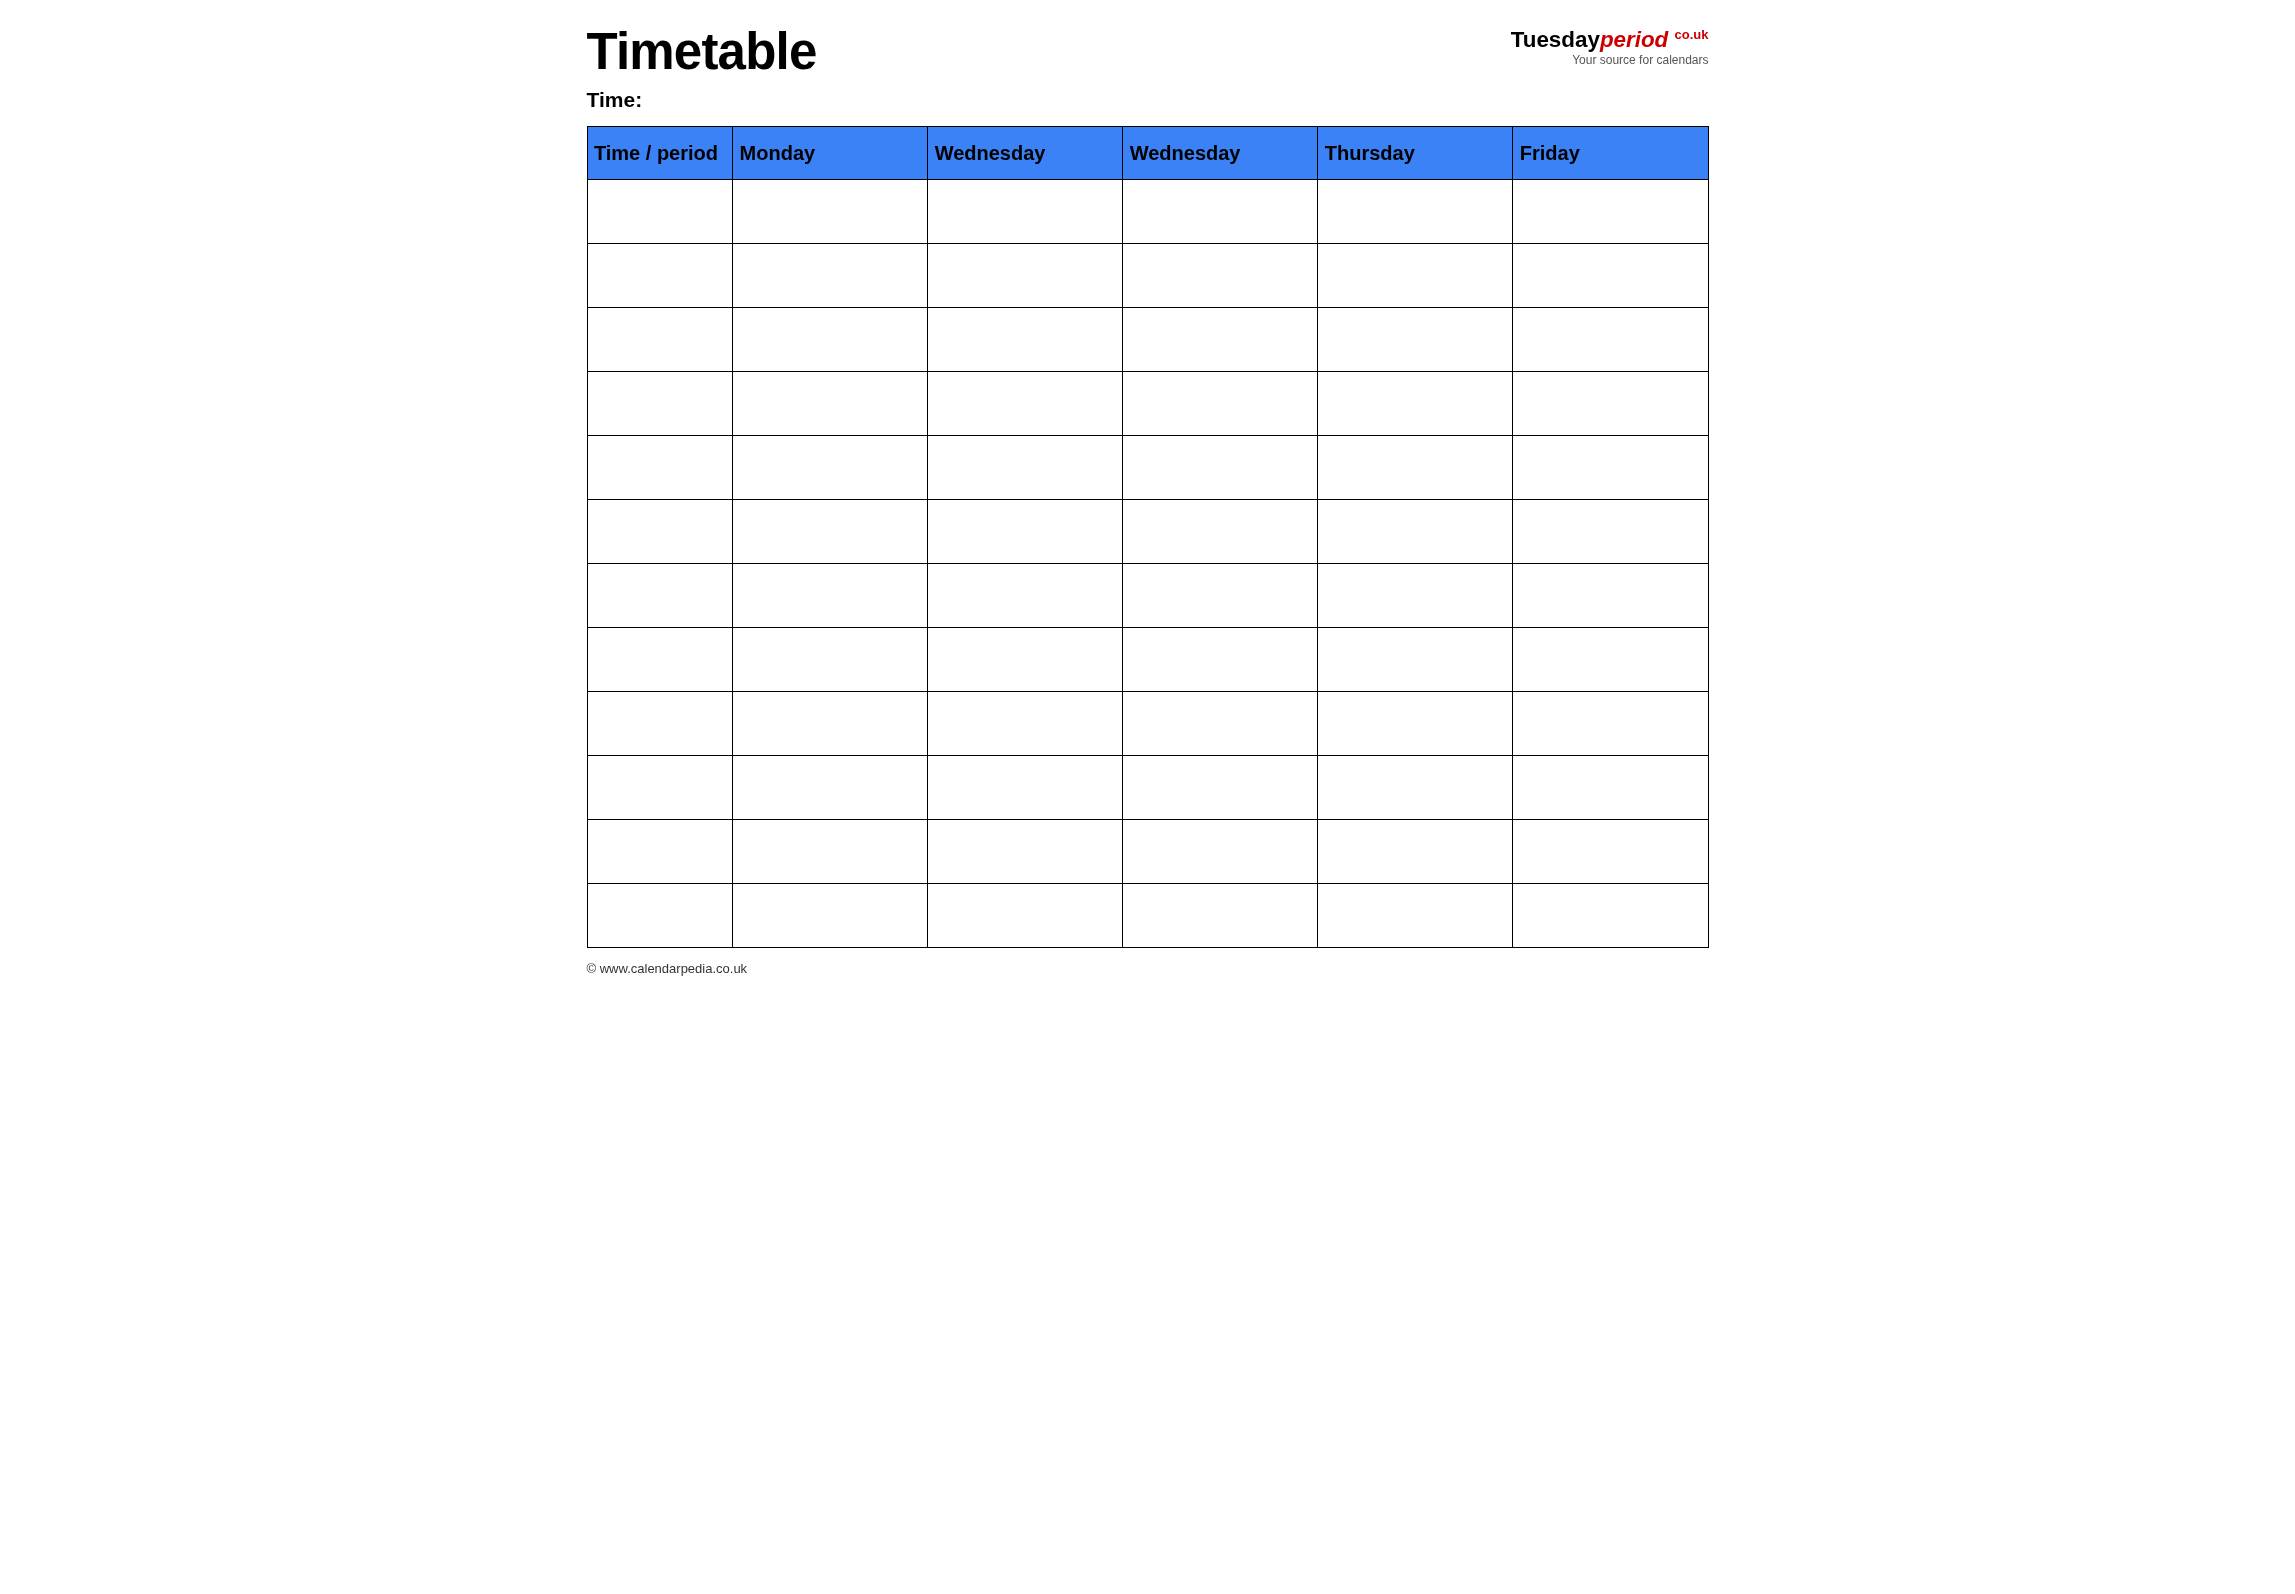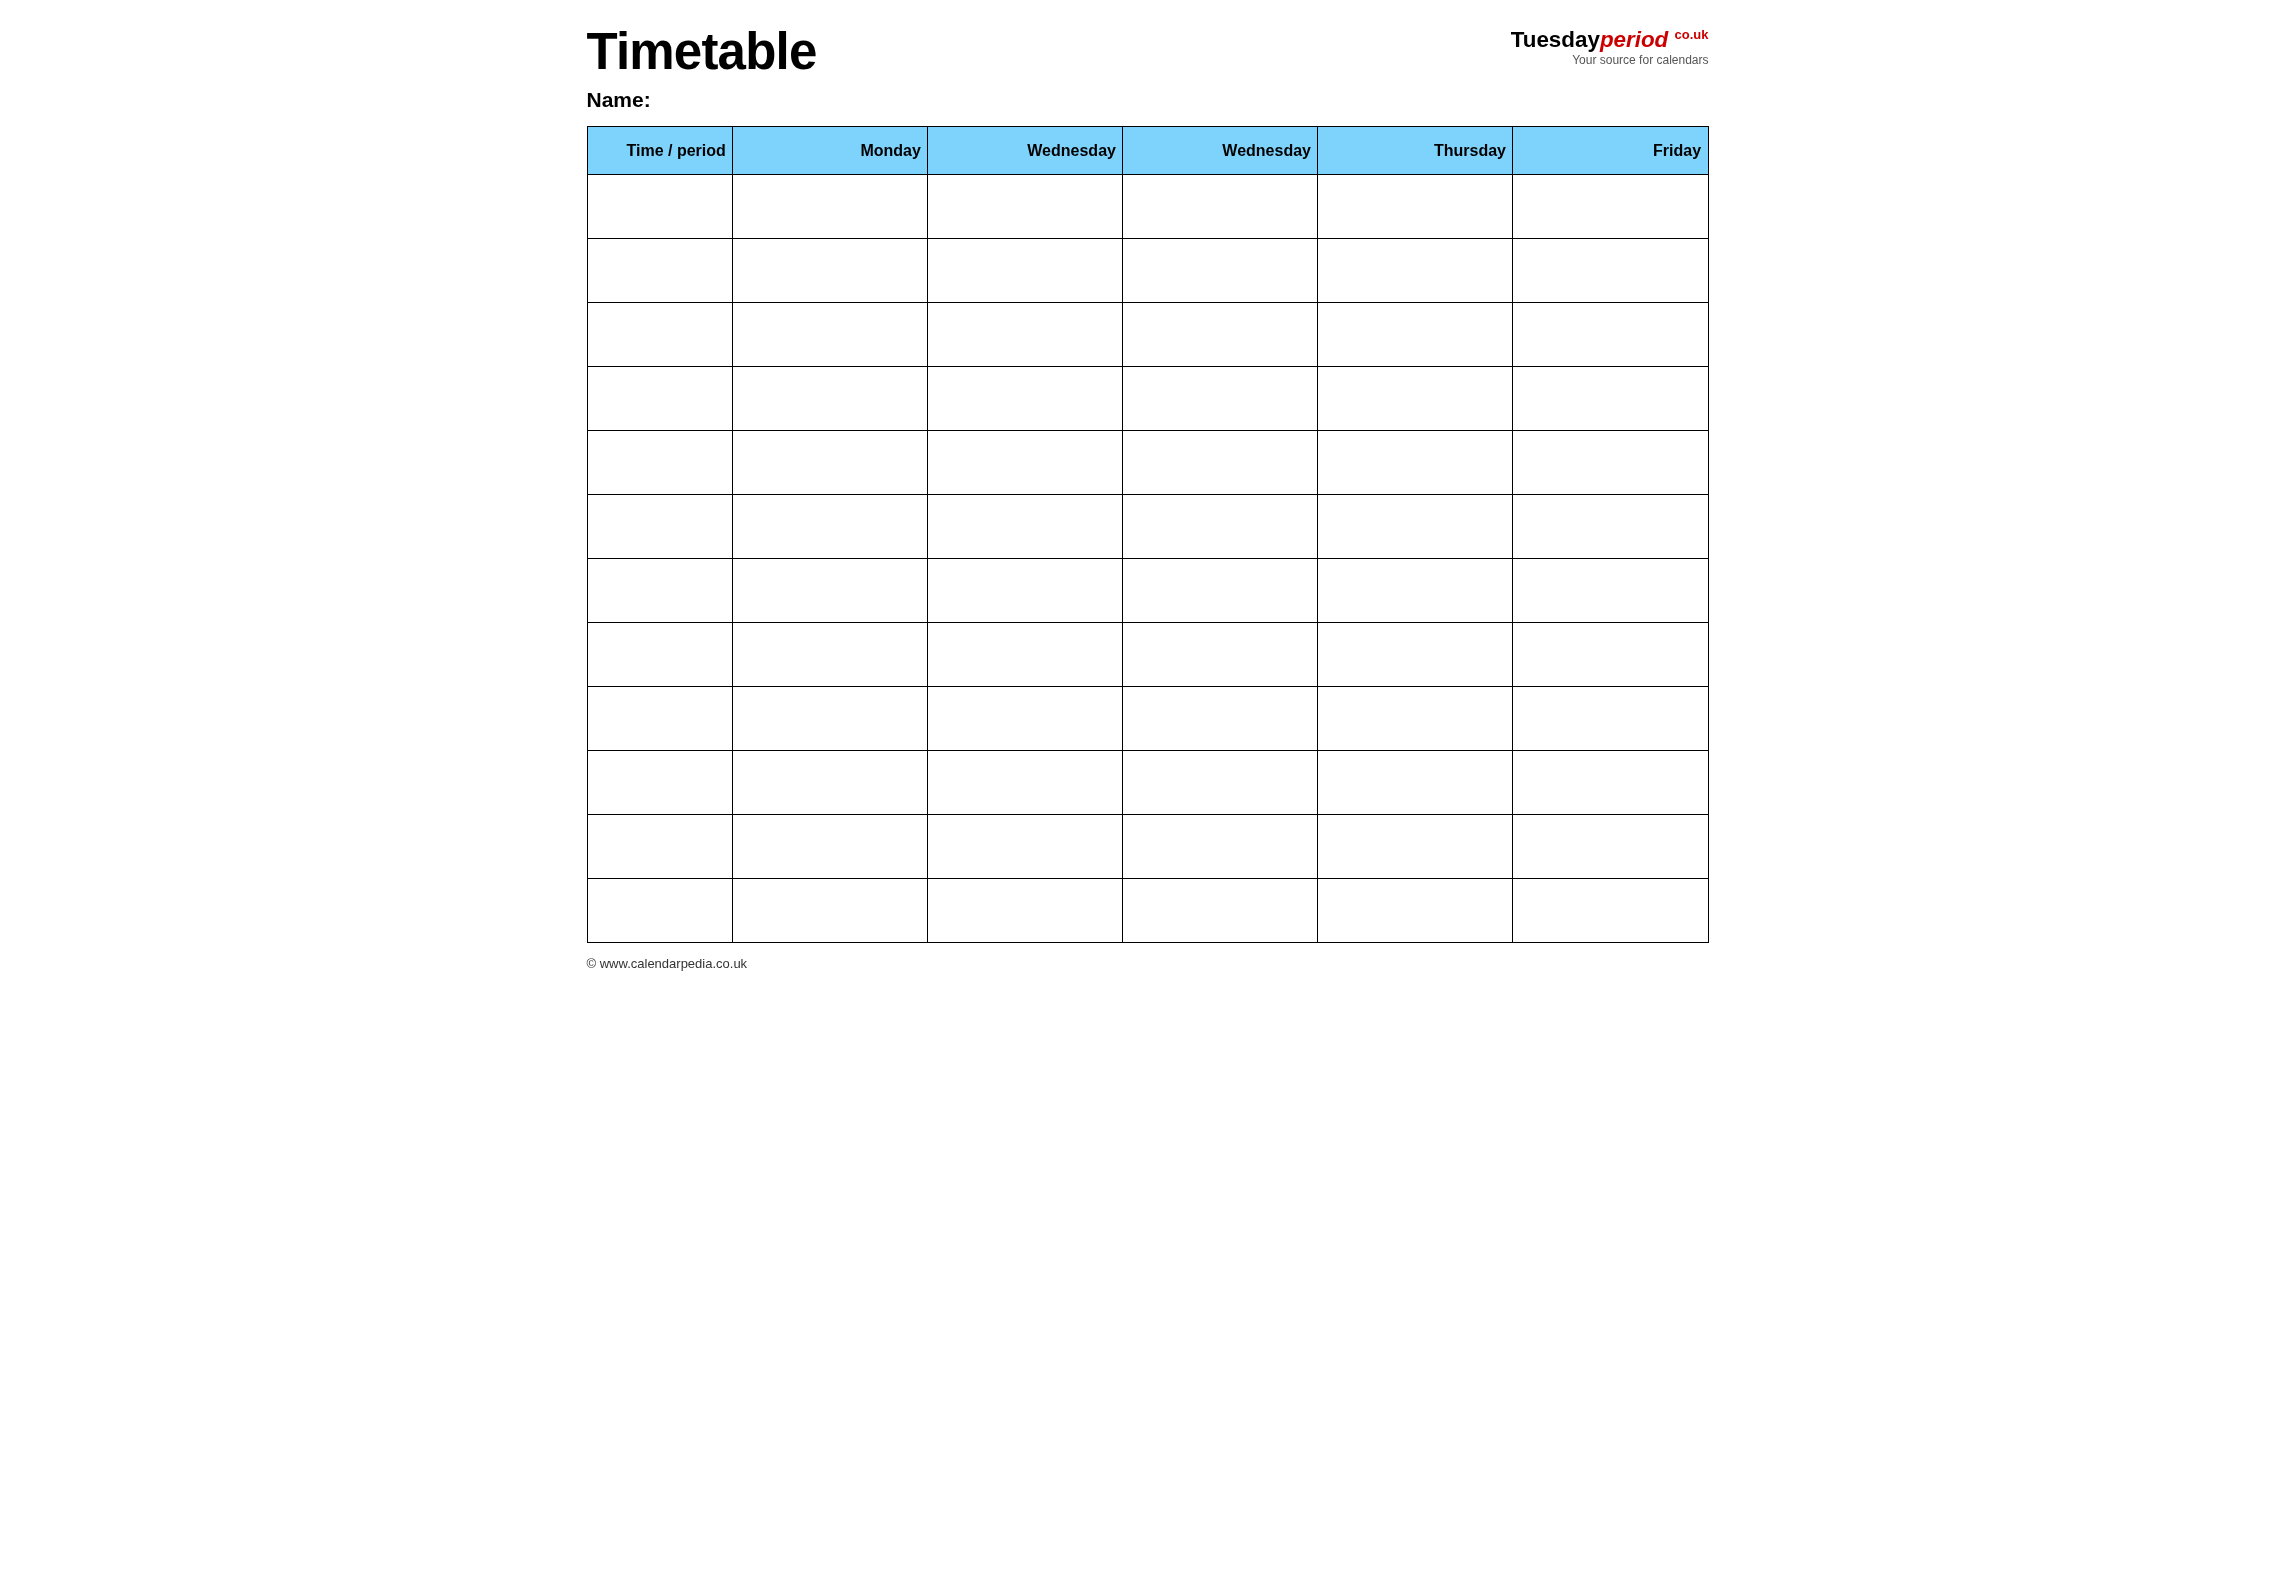--- a/index.html
+++ b/index.html
@@ -92,24 +92,24 @@
       border: 1.6px solid #000000;
     }
 
     .timetable-container th,
     .timetable-container td {
       border: 1.2px solid #000000;
       padding: 0;
     }
 
     .timetable-container th {
-      background: #7dd3fc;
-      font-size: 16px;
+      background: #3b82f6;
+      font-size: 20px;
       font-weight: bold;
-      text-align: right;
+      text-align: left;
       padding: 14.4px 6.4px;
     }
 
     .timetable-container td {
       height: 64px;
       min-width: 48px;
     }
 
     .col-time {
       width: 13%;
@@ -137,21 +137,21 @@
     <div class="logo-area">
       <div class="logo-text">
         <span>Tuesday</span><span class="pedia">period</span>
         <sup class="logo-couk">co.uk</sup>
       </div>
       <div class="logo-tagline">Your source for calendars</div>
     </div>
   </div>
 
   <div class="name-row">
-    <span class="name-label">Name:</span>
+    <span class="name-label">Time:</span>
   </div>
 
   <table class="timetable-container">
     <thead>
       <tr>
         <th class="col-time">
           <span>Time / period</span>
         </th>
         <th class="col-day">
           <span>Monday</span>

